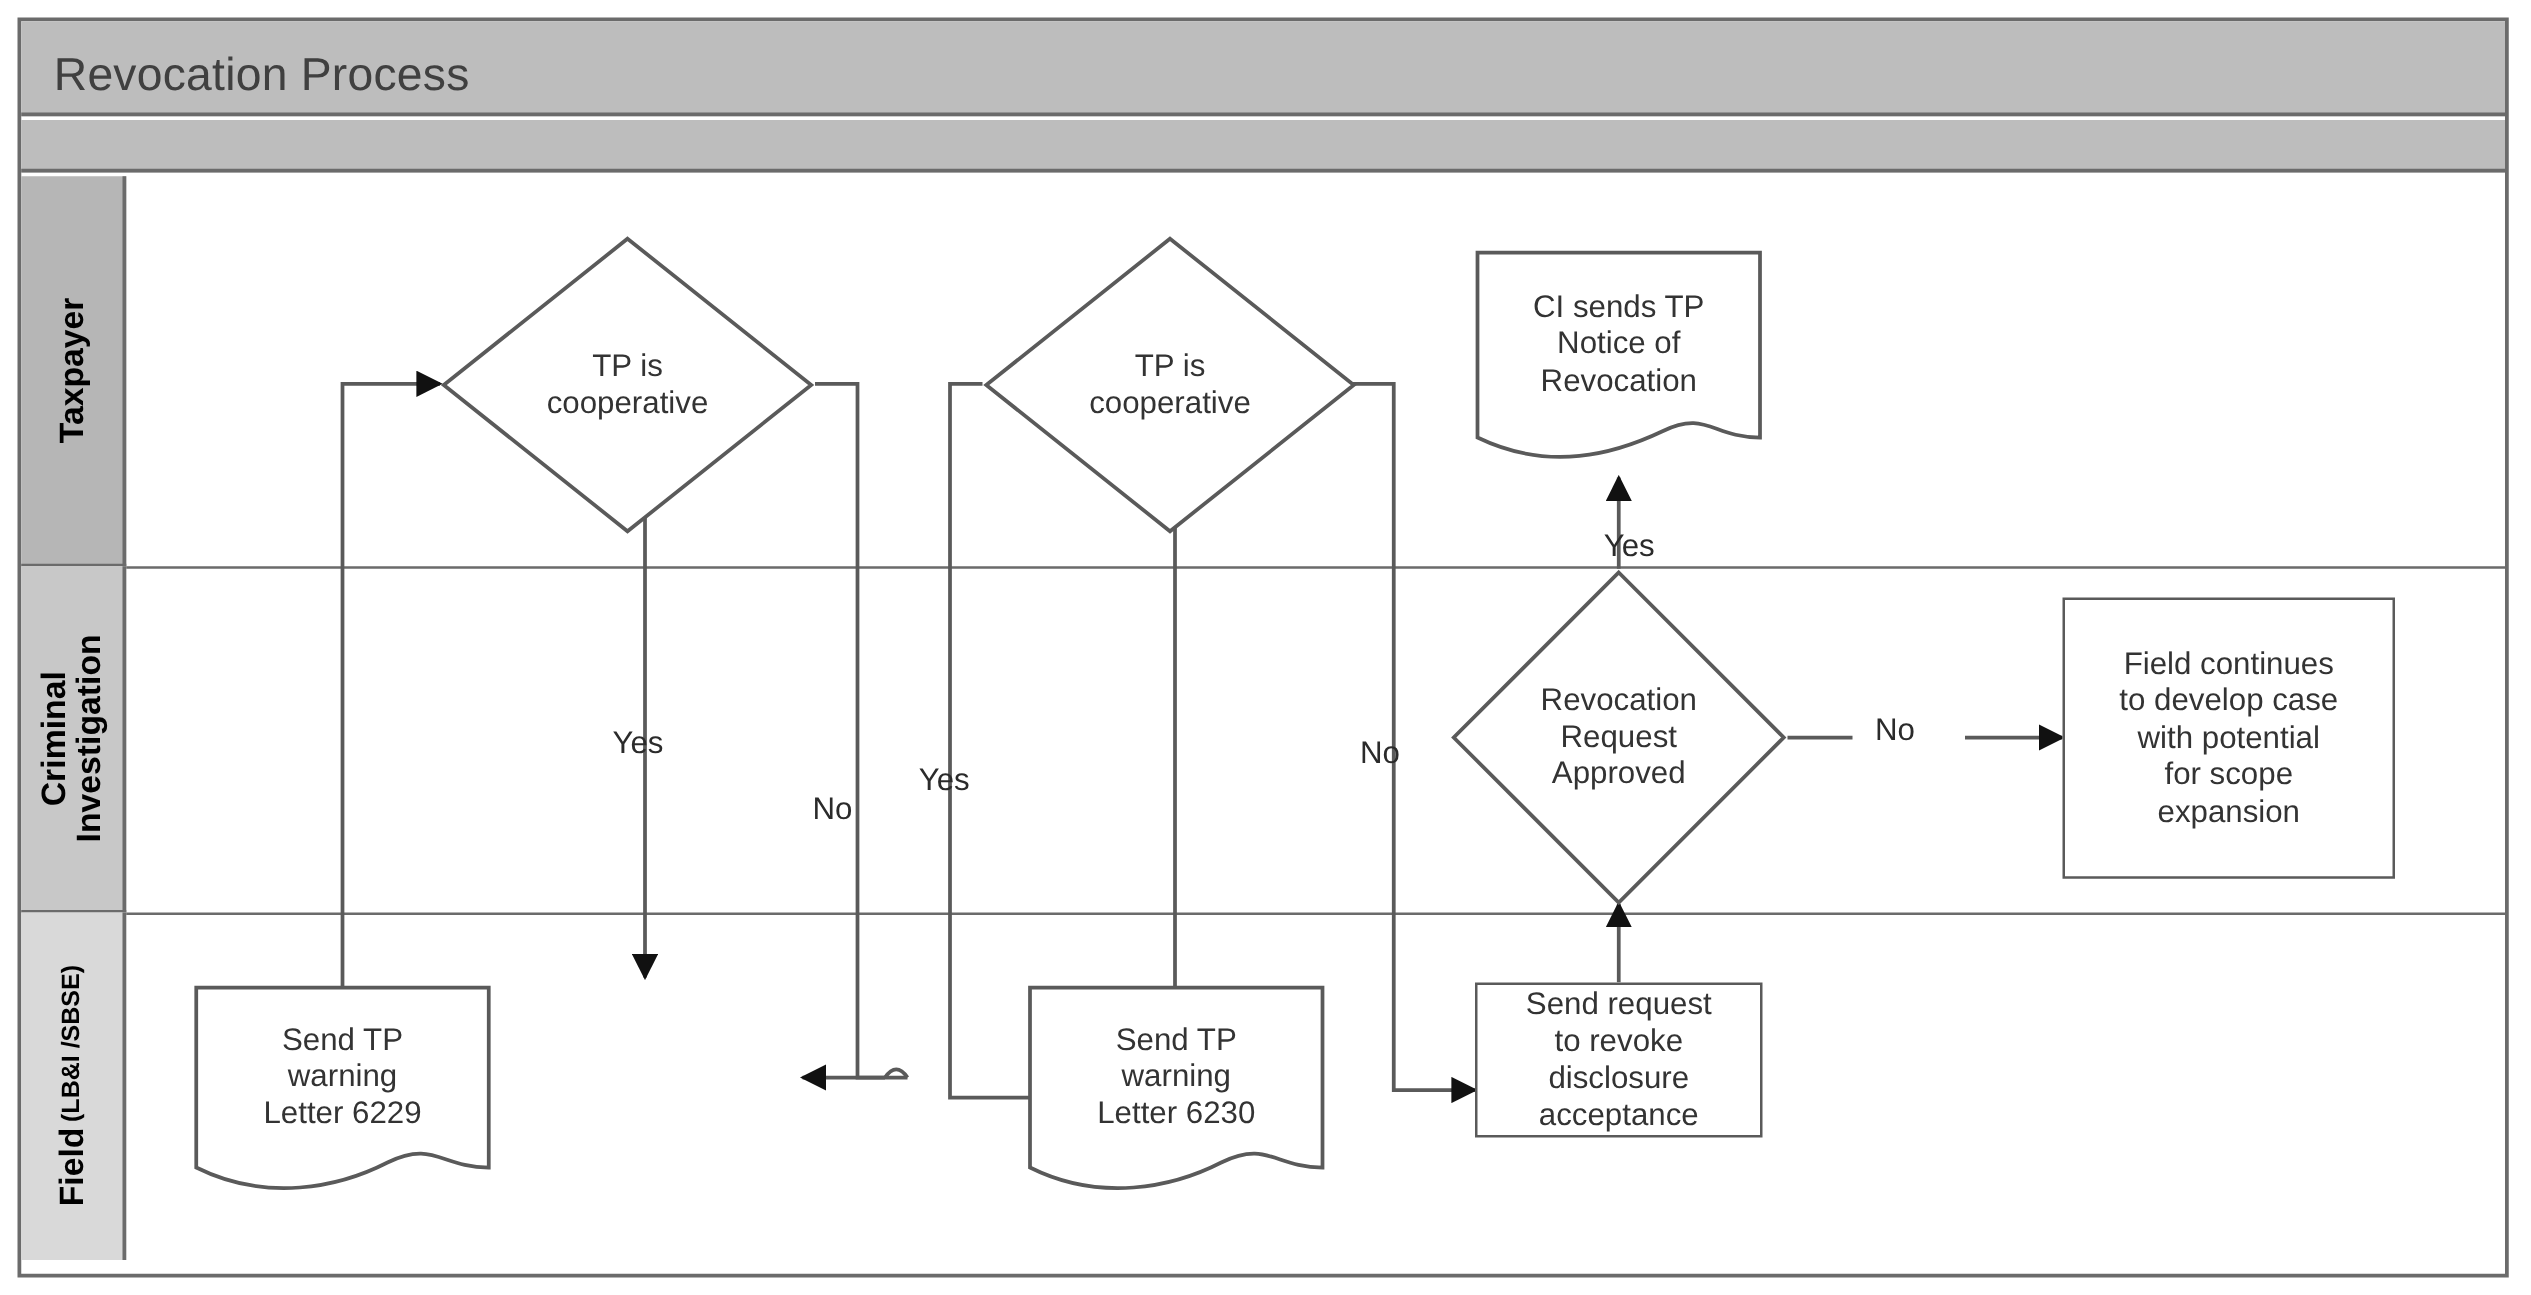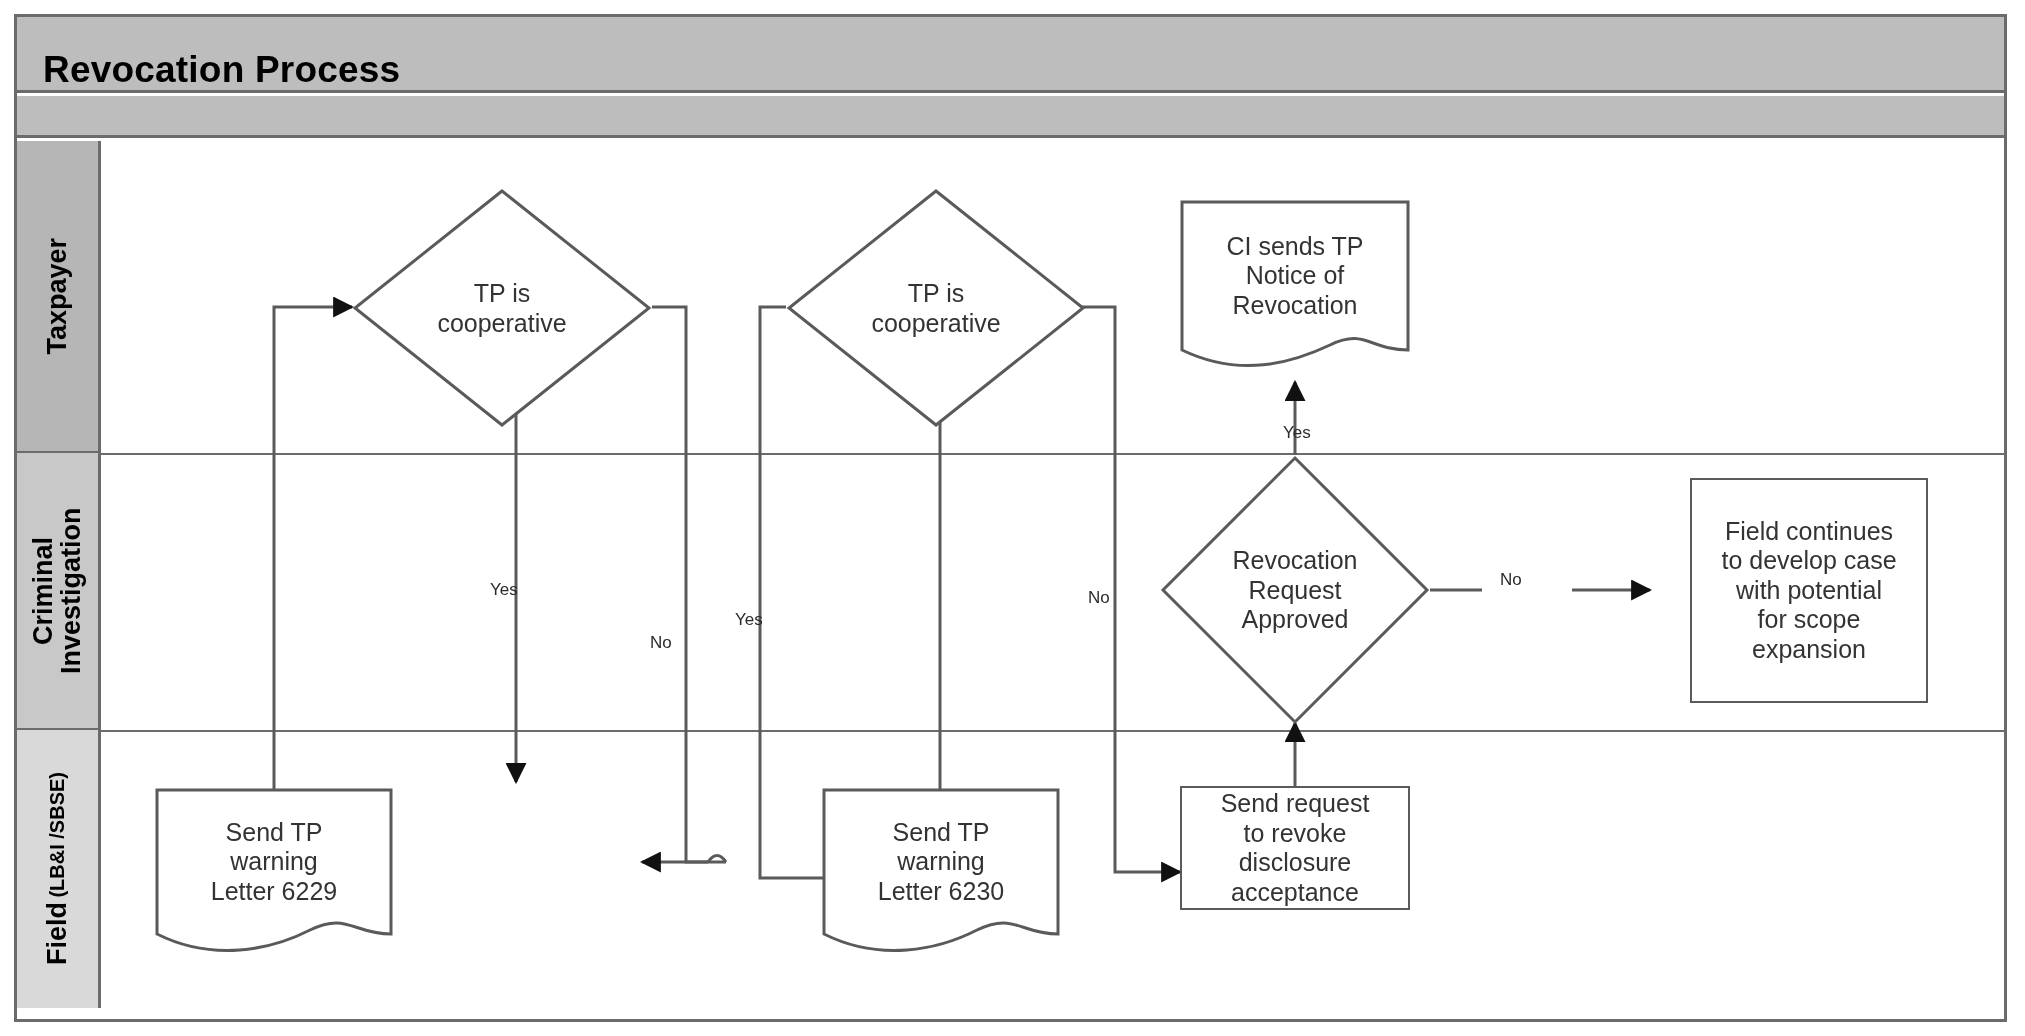--- a/index.html
+++ b/index.html
@@ -26,22 +26,22 @@
   .title-band{
     position:absolute;
     left:17px;top:17px;
     width:1987px;height:76px;
     background:#bdbdbd;
     border-bottom:3px solid #6b6b6b;
     box-sizing:border-box;
   }
   .title-text{
     position:absolute;
-    left:26px;top:32px;
-    font-size:37px;font-weight:bold;color:#000000;
+    left:26px;top:22px;
+    font-size:37px;font-weight:normal;color:#404040;
     letter-spacing:.2px;
     white-space:nowrap;
   }
 
   
   .sub-band{
     position:absolute;
     left:17px;top:96px;
     width:1987px;height:42px;
     background:#bdbdbd;
@@ -118,21 +118,21 @@
   .docshape svg{position:absolute;left:0;top:0;width:100%;height:100%;}
   .docshape .label{top:42%;}
 
   
   .diamond{background:transparent;}
   .diamond svg{position:absolute;left:0;top:0;width:100%;height:100%;}
 
   
   .edge-label{
     position:absolute;
-    font-size:17px;color:#2b2b2b;
+    font-size:25px;color:#2b2b2b;
     white-space:nowrap;
     background:transparent;
   }
 </style>
 </head>
 <body>
 
 <div id="root">
 
   <div class="frame"></div>
@@ -226,21 +226,21 @@
 
   <div class="shape diamond" id="n-rev-approved" style="left:1160px;top:455px;width:270px;height:270px;">
     <svg viewBox="0 0 270 270" preserveAspectRatio="none">
       <polygon points="135,3 267,135 135,267 3,135" fill="#ffffff" stroke="#5a5a5a" stroke-width="3"></polygon>
     </svg>
     <div class="label">Revocation
 Request
 Approved</div>
   </div>
 
-  <div class="shape rect" id="n-field-continues" style="left:1690px;top:478px;width:238px;height:225px;">
+  <div class="shape rect" id="n-field-continues" style="left:1650px;top:478px;width:266px;height:225px;">
     <div class="label">Field continues
 to develop case
 with potential
 for scope
 expansion</div>
   </div>
 
   <div class="shape docshape" id="n-letter-6229" style="left:155px;top:788px;width:238px;height:175px;">
     <svg viewBox="0 0 238 175" preserveAspectRatio="none">
       <path d="M 2,2 L 236,2 L 236,146 C 198,146 192,124 155,142 C 116,162 58,174 2,146 Z" fill="#ffffff" stroke="#5a5a5a" stroke-width="3"></path>

